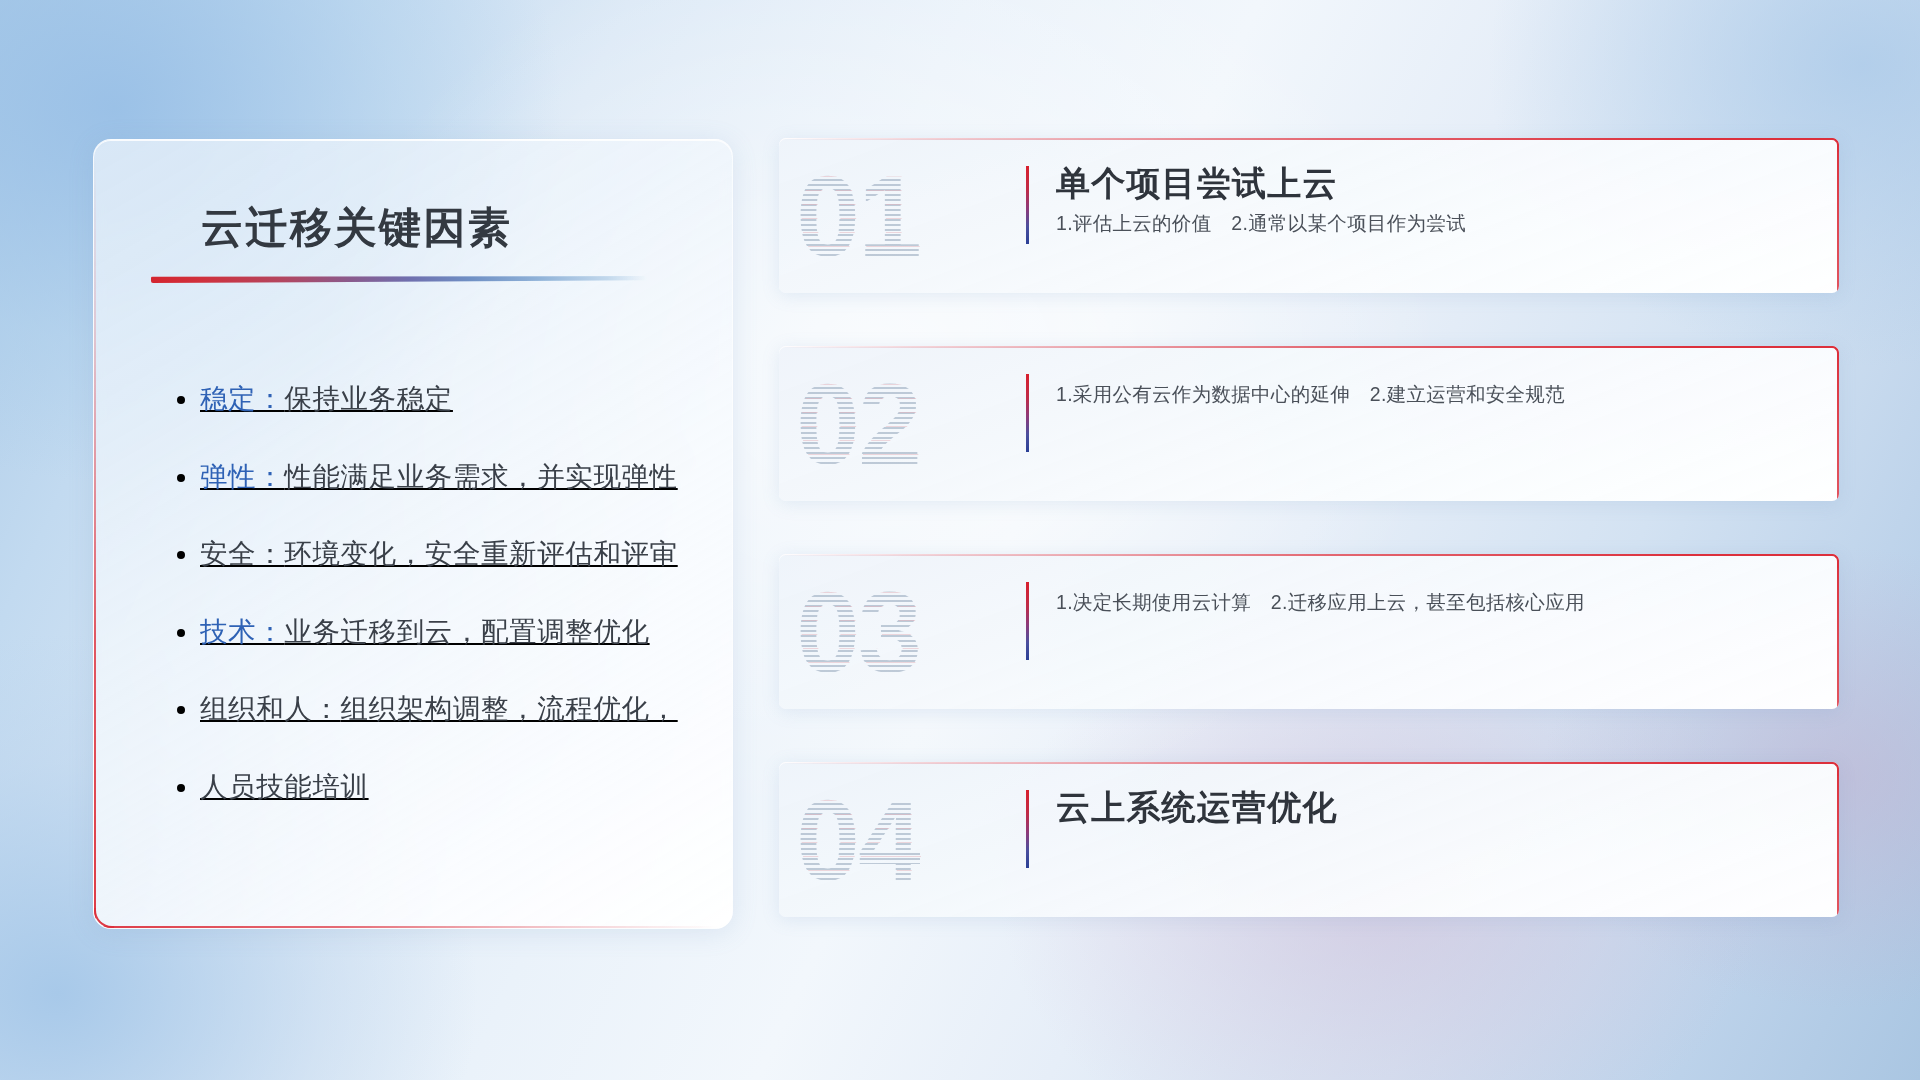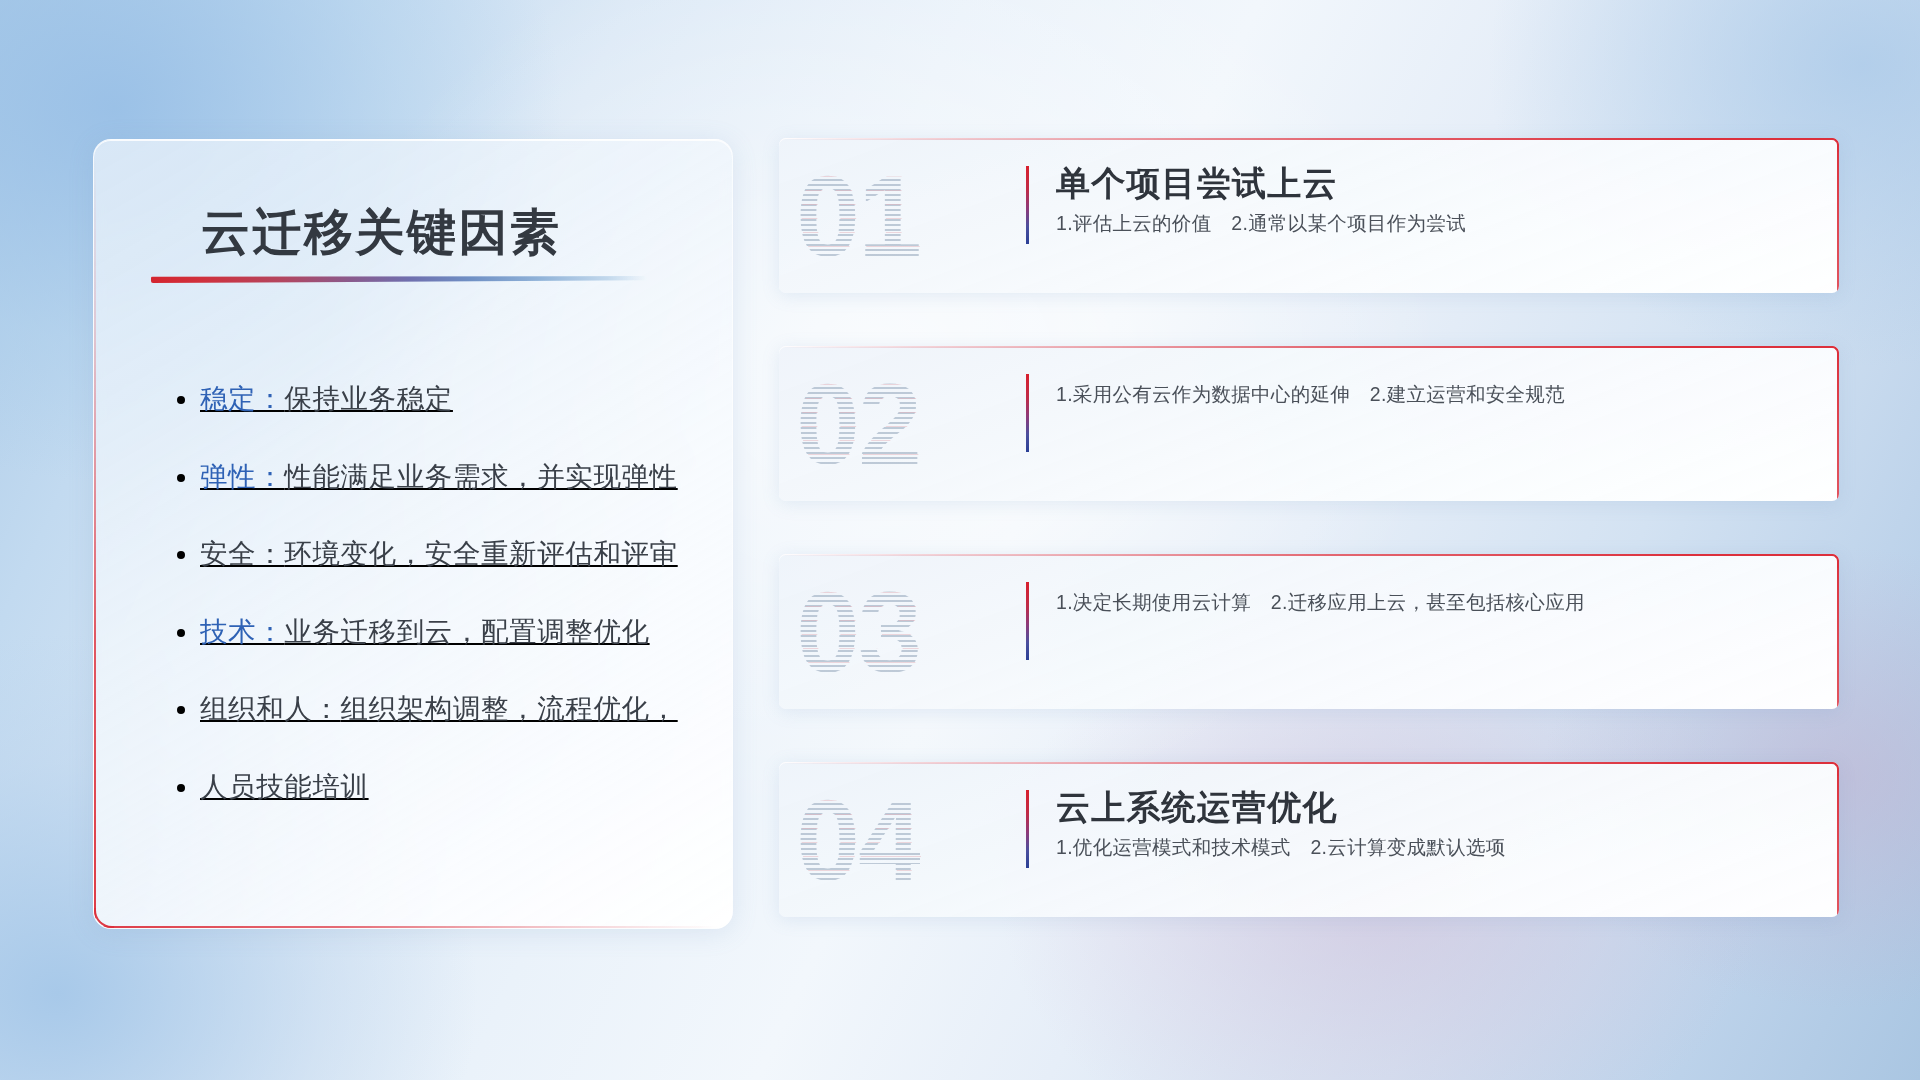--- a/index.html
+++ b/index.html
@@ -87,21 +87,21 @@
   }
   #left-panel .corner-bl {
     position:absolute; left:0; bottom:0; width:20px; height:20px;
     border-left:2px solid rgba(220,48,60,.95);
     border-bottom:2px solid rgba(220,48,60,.95);
     border-bottom-left-radius:18px;
   }
 
   #panel-title {
     position:absolute; left:107px; top:60px;
-    font-size:49px; font-weight:bold; color:#333941;
+    font-size:42px; font-weight:bold; color:#333941;
     letter-spacing:2.5px; white-space:nowrap;
   }
   #title-rule {
     position:absolute; left:57px; top:136px; width:496px; height:7px;
   }
   #title-rule .rule-in {
     width:100%; height:100%;
     background:linear-gradient(90deg,
       #d4252f 0%, #d0303c 10%, #b4455e 26%, #8a5a8c 40%,
       #6f6fae 52%, #6f8fc4 64%, #8fb2d8 78%, #c2d8ec 92%, rgba(210,228,243,0) 100%);
@@ -273,18 +273,17 @@
         </div>
       </article>
       <article class="card">
         <span class="edge-t"></span>
         <span class="edge-r"></span>
         <span class="corner-tr"></span>
         <div class="ghost-num" data-ghost="04">04</div>
         <span class="divider"></span>
         <div class="card-body">
           <h2 class="card-title">云上系统运营优化</h2>
-          <p class="card-desc">1.优化运营模式和技术模式　2.云计算变成默认选项</p>
         </div>
       </article>
     </section>
 
 </div>
 
 </body></html>

